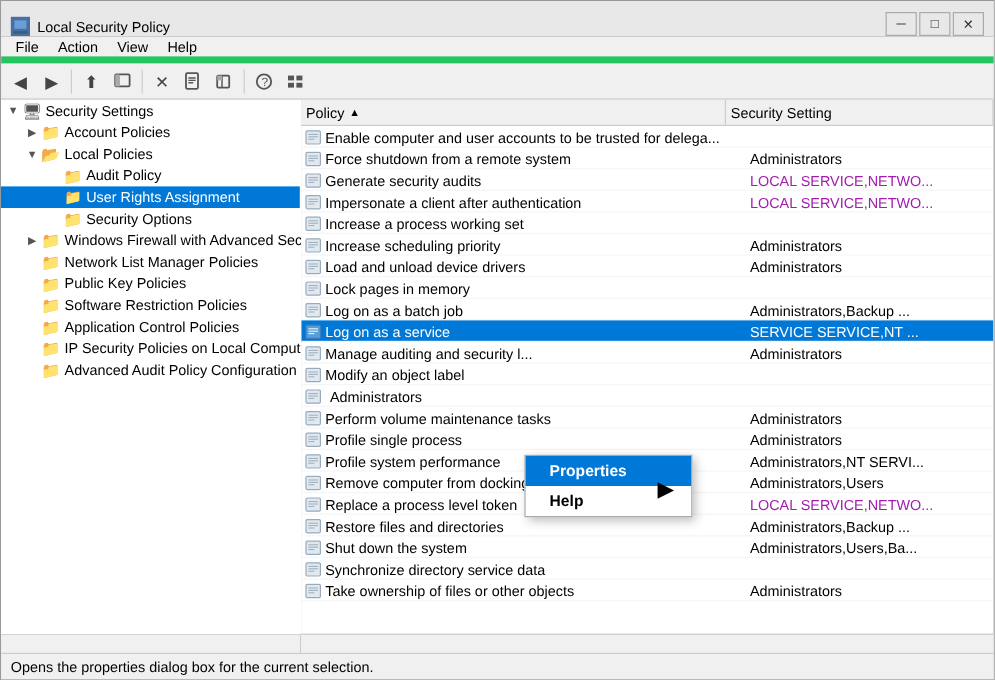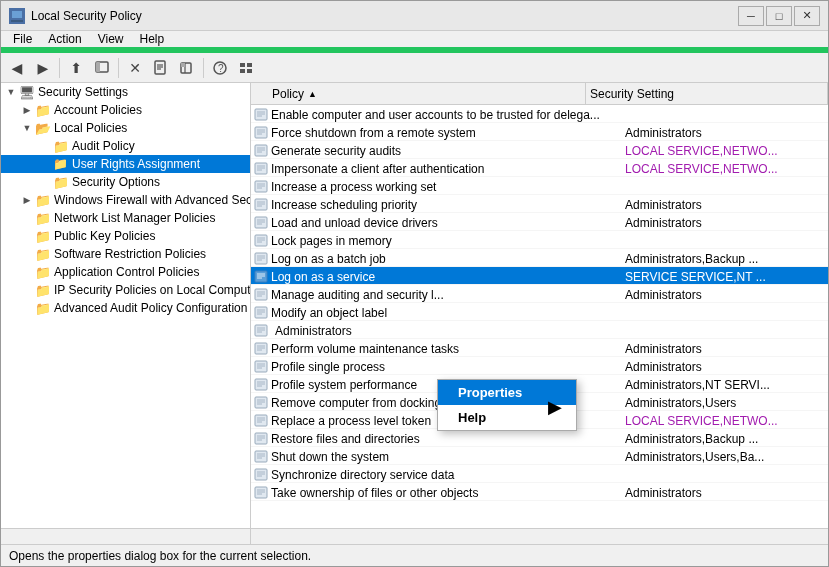--- a/index.html
+++ b/index.html
@@ -23,21 +23,21 @@
       display: flex;
       flex-direction: column;
       box-shadow: 2px 2px 8px rgba(0,0,0,0.3);
     }
 
     
     .title-bar {
       background: #e8e8e8;
       height: 30px;
       display: flex;
-      align-items: center;
+      align-items: flex-end;
       padding: 0 8px;
       border-bottom: 1px solid #ccc;
       flex-shrink: 0;
     }
     .title-bar-icon {
       width: 16px;
       height: 16px;
       margin-right: 6px;
       background: #4a6fa5;
       display: inline-flex;
@@ -188,21 +188,21 @@
       display: flex;
       align-items: center;
       padding: 0 4px;
       font-size: 12px;
       font-weight: normal;
       border-right: 1px solid #ccc;
       cursor: pointer;
       user-select: none;
       position: relative;
     }
-    .col-policy { width: 318px; margin-left: 17px; }
+    .col-policy { width: 354px; }
     .col-setting { flex: 1; }
     .header-sort-arrow { margin-left: 4px; font-size: 9px; }
 
     .list-body {
       flex: 1;
       overflow-y: auto;
       background: white;
     }
 
     .list-row {

